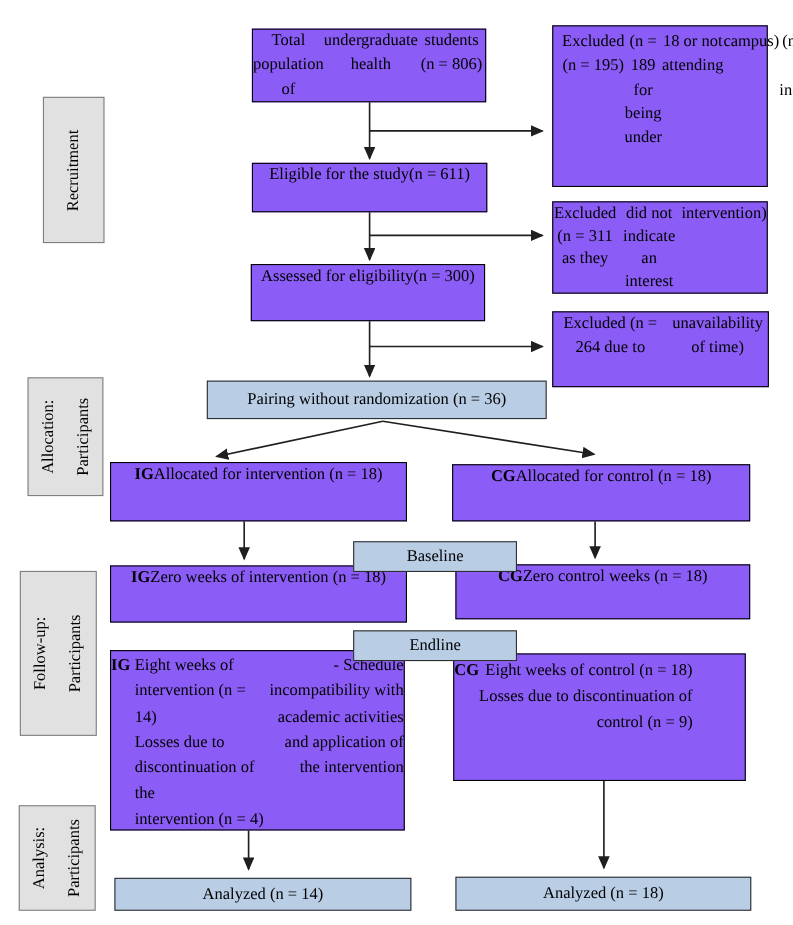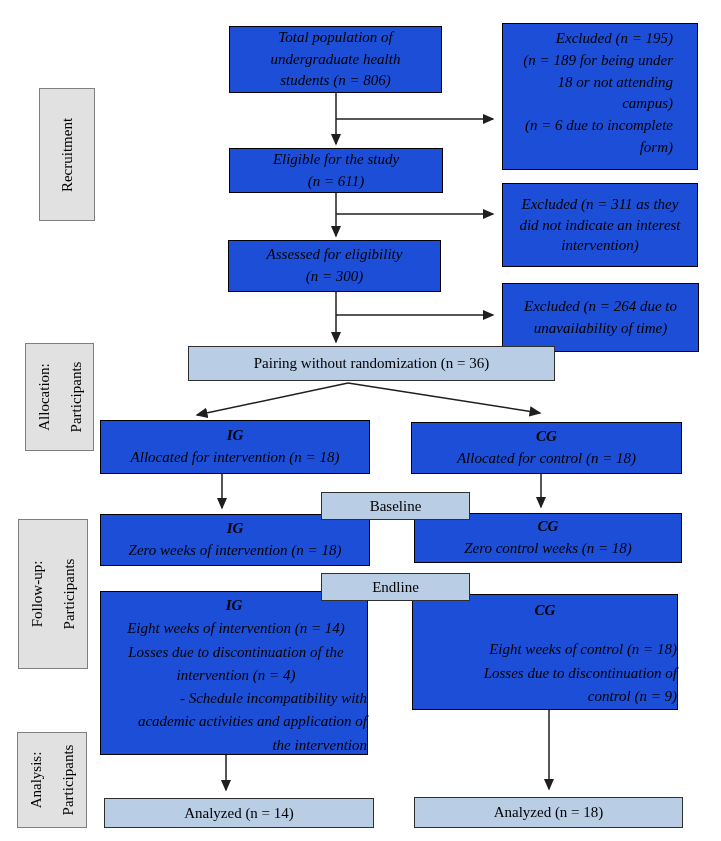--- a/index.html
+++ b/index.html
@@ -2,44 +2,44 @@
 <html><head>
 <meta charset="utf-8">
 <style>
   html,body { margin:0; padding:0; background:#ffffff; }
   .canvas {
     position:relative; width:721px; height:841px; background:#ffffff;
     font-family:"Liberation Serif","DejaVu Serif",serif; color:#000;
     font-size:15px; overflow:hidden;
   }
   .box {
-    position:absolute; box-sizing:border-box; background:#1d4ed8;
-    border:1.4px solid #000; display:flex; flex-direction:column;
-    justify-content:center; text-align:center; line-height:1.45;font-style:italic;
+    position:absolute; box-sizing:border-box; background:#8b5cf6;
+    border:1.4px solid #000; display:flex; flex-direction:row;
+    justify-content:center; text-align:center; line-height:1.45;
   }
   .box.topalign { justify-content:flex-start; }
-  .box.leftalign { text-align:right; padding:4px 24px 0 8px; }
+  .box.leftalign { text-align:center; padding:4px 24px 0 8px; }
   .blue {
     position:absolute; box-sizing:border-box; background:#B9CDE5;
     border:1.1px solid #2f2f2f; display:flex; align-items:center;
     justify-content:center; text-align:center; z-index:3;
   }
   .side {
     position:absolute; box-sizing:border-box; background:#E1E1E1;
     border:1px solid #7F7F7F; z-index:2;
   }
   .rot {
     position:absolute; top:50%; left:50%;
     transform:translate(-50%,-50%) rotate(-90deg);
     white-space:nowrap; text-align:center; line-height:2.15;
   }
   .grp { font-weight:bold; }
   .grp.spaced { margin-bottom:16px; }
   .fu { line-height:1.55; padding-top:2px; }
-  .fu .ll { text-align:center; padding-left:4px; }
+  .fu .ll { text-align:left; padding-left:4px; }
   .fu .cl { text-align:right; }
   svg.arrows { position:absolute; left:0; top:0; z-index:1; pointer-events:none; }
   .followup-cg { padding-top:4px; }
 </style>
 </head>
 <body>
 
 <div class="canvas">
 
   <svg class="arrows" width="721" height="841" viewBox="0 0 721 841">
@@ -166,21 +166,21 @@
 
   <div class="box topalign fu followup-cg" style="left:412px;top:594px;width:266px;height:116px">
     <div class="grp spaced">CG</div>
     <div class="cl">
         <div>Eight weeks of control (n = 18)</div>
         <div>Losses due to discontinuation of</div>
         <div>control (n = 9)</div>
       </div>
   </div>
 
-  <div class="blue" style="left:188px;top:346px;width:367px;height:35px">Pairing without randomization (n = 36)</div>
+  <div class="blue" style="left:188px;top:346px;width:309px;height:35px">Pairing without randomization (n = 36)</div>
 
   <div class="blue" style="left:321px;top:573px;width:149px;height:28px">Endline</div>
 
   <div class="blue" style="left:321px;top:492px;width:149px;height:28px">Baseline</div>
 
   <div class="blue" style="left:104px;top:798px;width:270px;height:30px">Analyzed (n = 14)</div>
 
   <div class="blue" style="left:414px;top:797px;width:269px;height:31px">Analyzed (n = 18)</div>
 
 </div>

